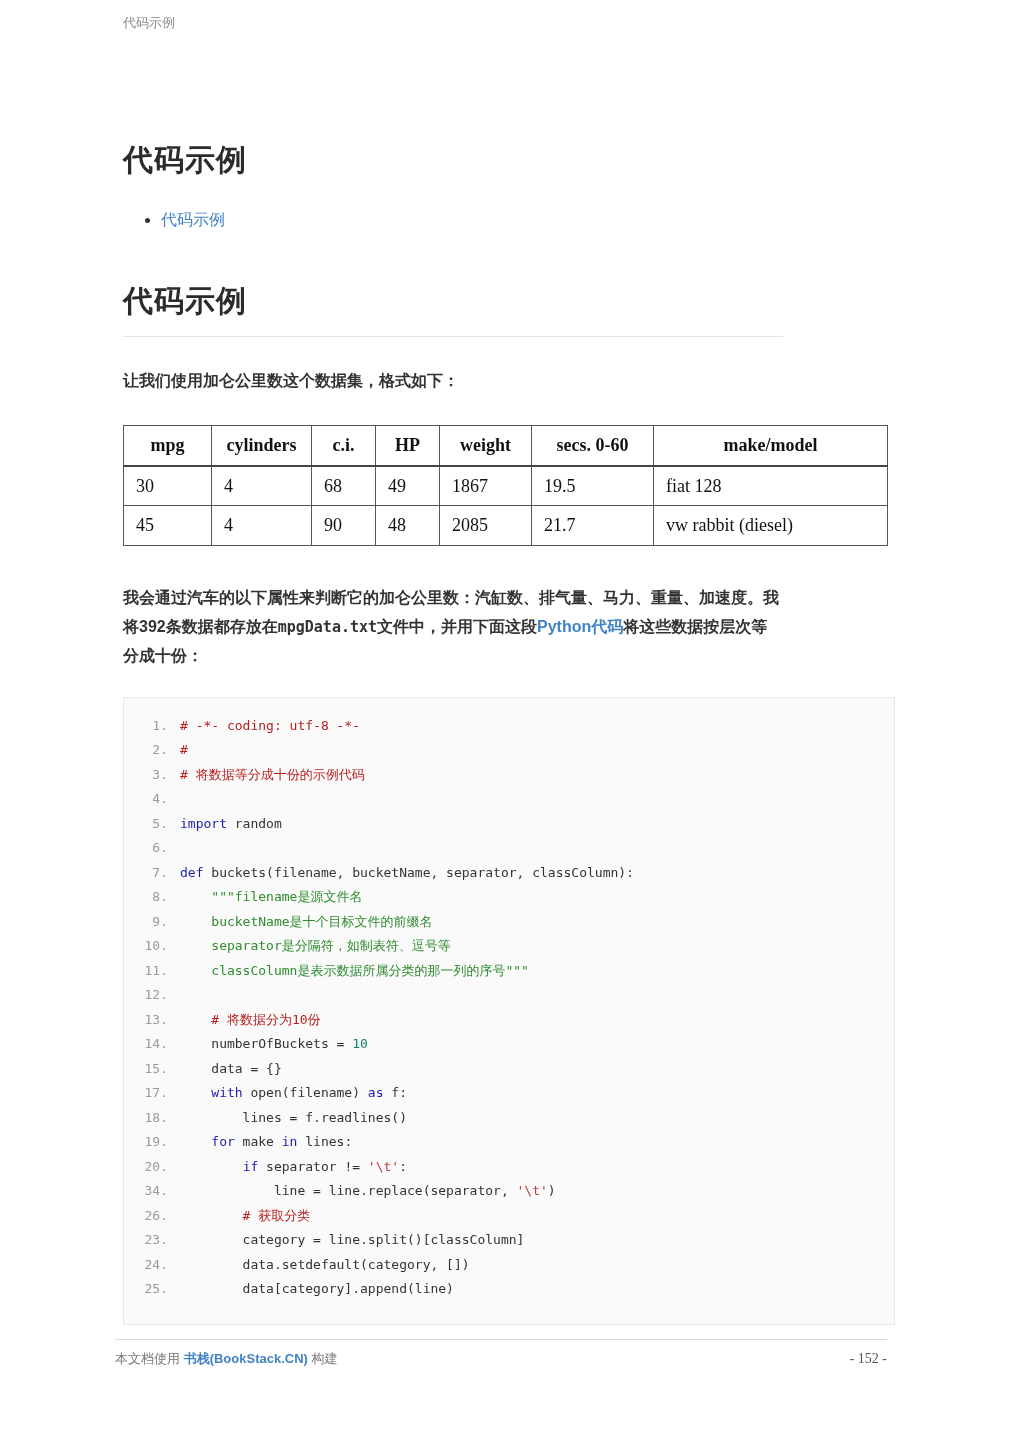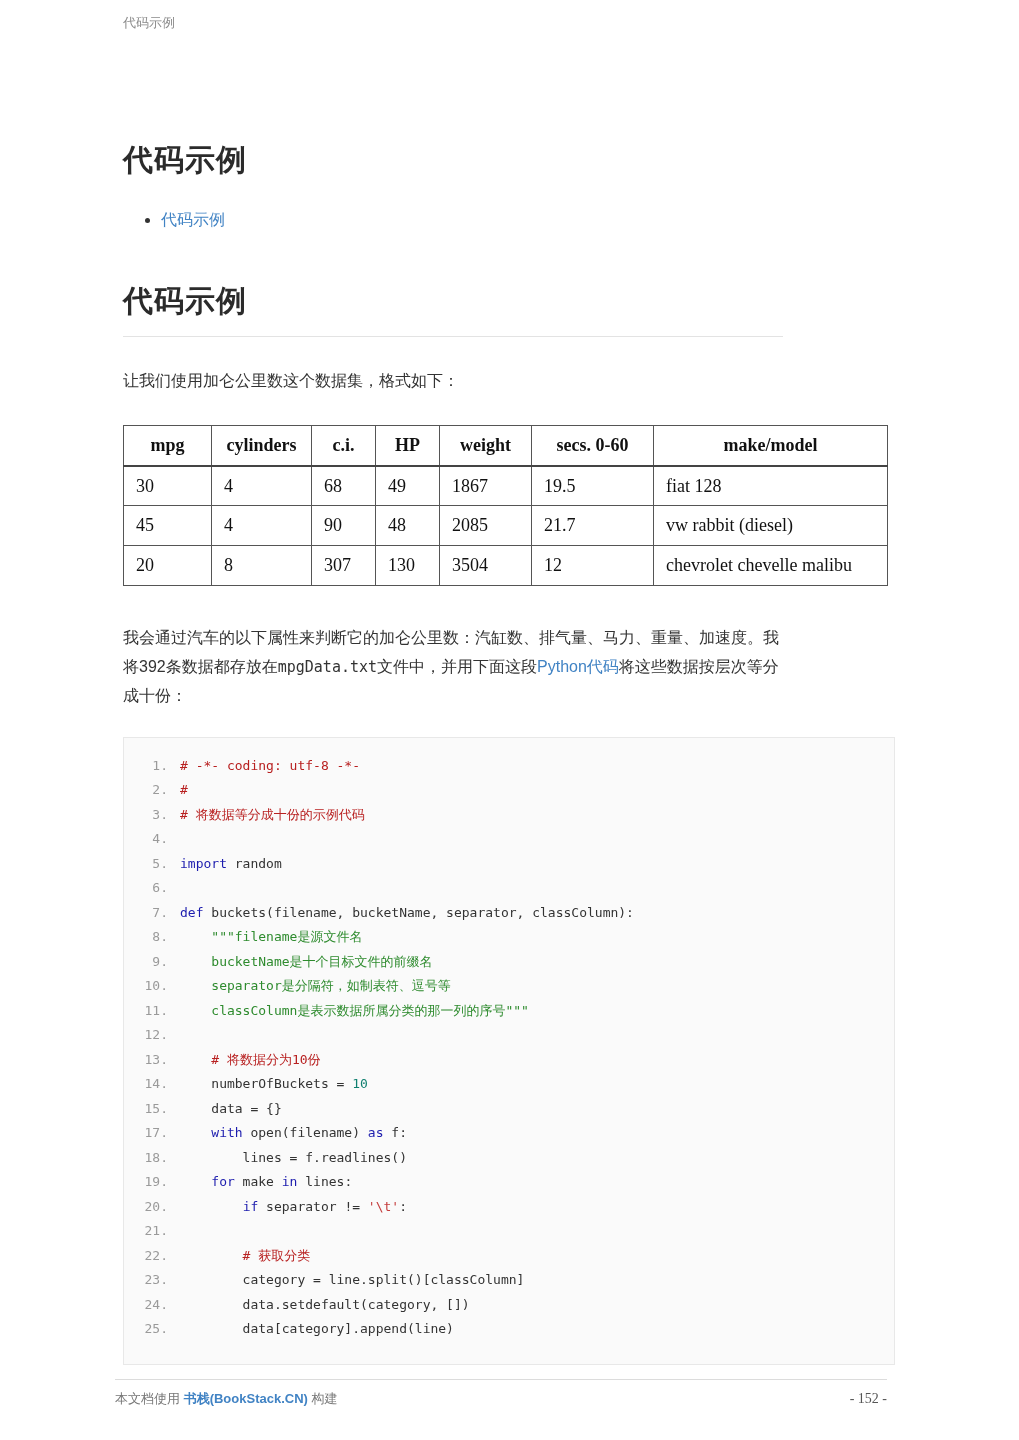--- a/index.html
+++ b/index.html
@@ -48,20 +48,21 @@
     font-weight: bold;
     color: #2b2b2b;
     letter-spacing: 1px;
     border-bottom: 1px solid #e3e3e3;
   }
   p.body-text {
     margin: 30px 0 0 0;
     font-size: 16px;
     line-height: 1.8;
     color: #333;
+    font-weight: bold;
   }
   code.inline-code {
     font-family: "DejaVu Sans Mono", "Liberation Mono", monospace;
     font-size: 15px;
     color: #333;
   }
   table.data-table {
     margin-top: 30px;
     width: 765px;
     border-collapse: collapse;
@@ -182,29 +183,20 @@
           </tr>
           <tr>
             <td>45</td>
             <td>4</td>
             <td>90</td>
             <td>48</td>
             <td>2085</td>
             <td>21.7</td>
             <td>vw rabbit (diesel)</td>
           </tr>
-          <tr>
-            <td>20</td>
-            <td>8</td>
-            <td>307</td>
-            <td>130</td>
-            <td>3504</td>
-            <td>12</td>
-            <td>chevrolet chevelle malibu</td>
-          </tr>
         </tbody>
     </table>
 
     <p class="body-text second" id="para2"><span>我会通过汽车的以下属性来判断它的加仑公里数：汽缸数、排气量、马力、重量、加速度。我将392条数据都存放在</span><code class="inline-code">mpgData.txt</code><span>文件中，并用下面这段</span><a href="#" class="link">Python代码</a><span>将这些数据按层次等分成十份：</span></p>
 
     <div class="code-block">
       <div id="code-lines">
           <div class="code-line">
             <span class="ln">1.</span>
             <span class="ct"><span class="tk-com"># -*- coding: utf-8 -*-</span></span>
@@ -275,24 +267,25 @@
           </div>
           <div class="code-line">
             <span class="ln">19.</span>
             <span class="ct"><span>    </span><span class="tk-kw">for</span><span> make </span><span class="tk-kw">in</span><span> lines:</span></span>
           </div>
           <div class="code-line">
             <span class="ln">20.</span>
             <span class="ct"><span>        </span><span class="tk-kw">if</span><span> separator </span><span>!= </span><span class="tk-str">'\t'</span><span>:</span></span>
           </div>
           <div class="code-line">
-            <span class="ln">21.</span>
-          </div>
-          <div class="code-line">
-            <span class="ln">22.</span>
+            <span class="ln">34.</span>
+            <span class="ct"><span>            line = line.replace(separator, </span><span class="tk-str">'\t'</span><span>)</span></span>
+          </div>
+          <div class="code-line">
+            <span class="ln">26.</span>
             <span class="ct"><span class="tk-com">        # 获取分类</span></span>
           </div>
           <div class="code-line">
             <span class="ln">23.</span>
             <span class="ct"><span>        category = line.split()[classColumn]</span></span>
           </div>
           <div class="code-line">
             <span class="ln">24.</span>
             <span class="ct"><span>        data.setdefault(category, [])</span></span>
           </div>

